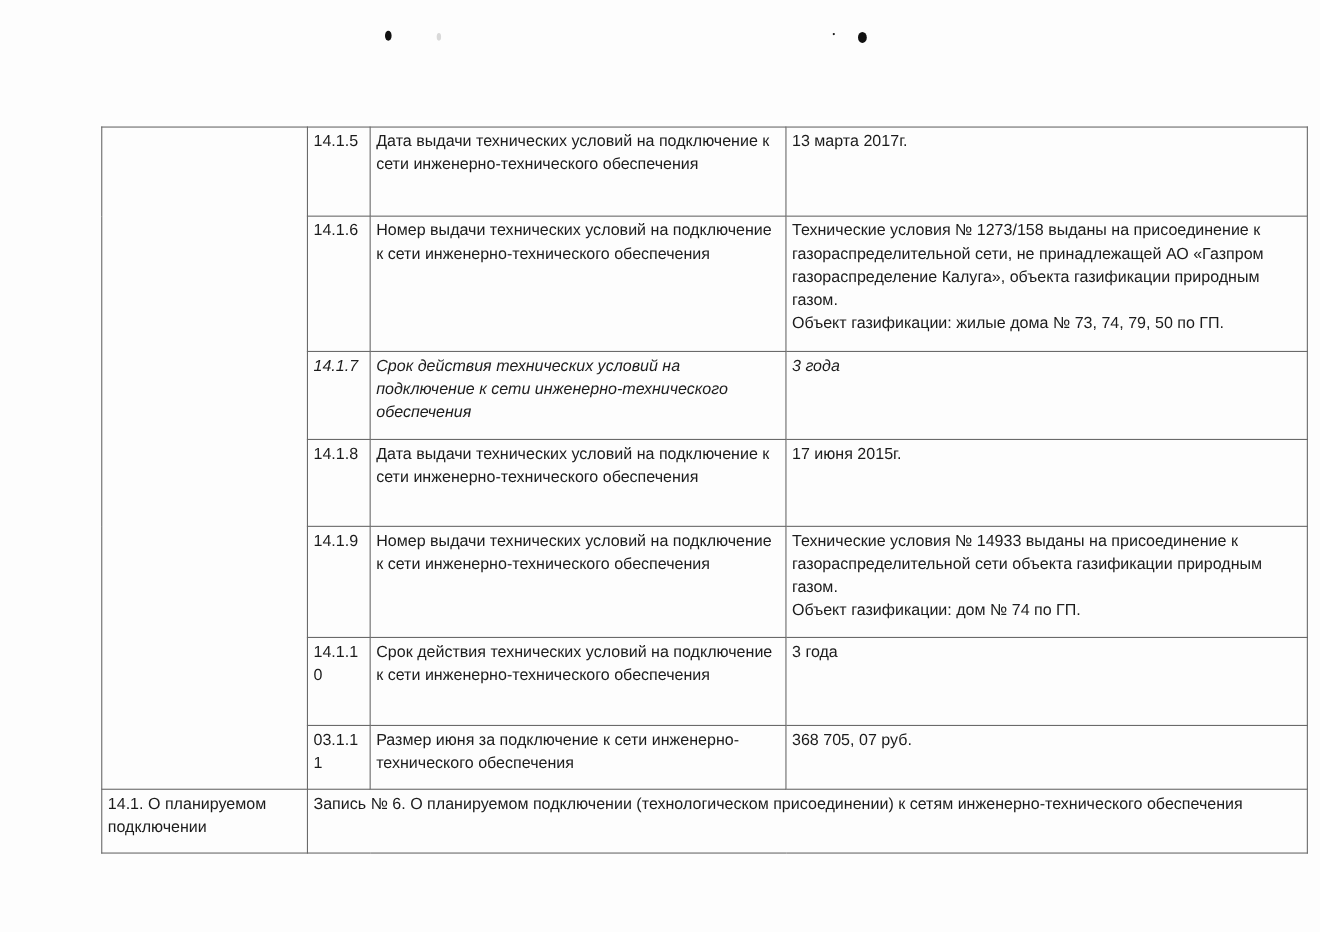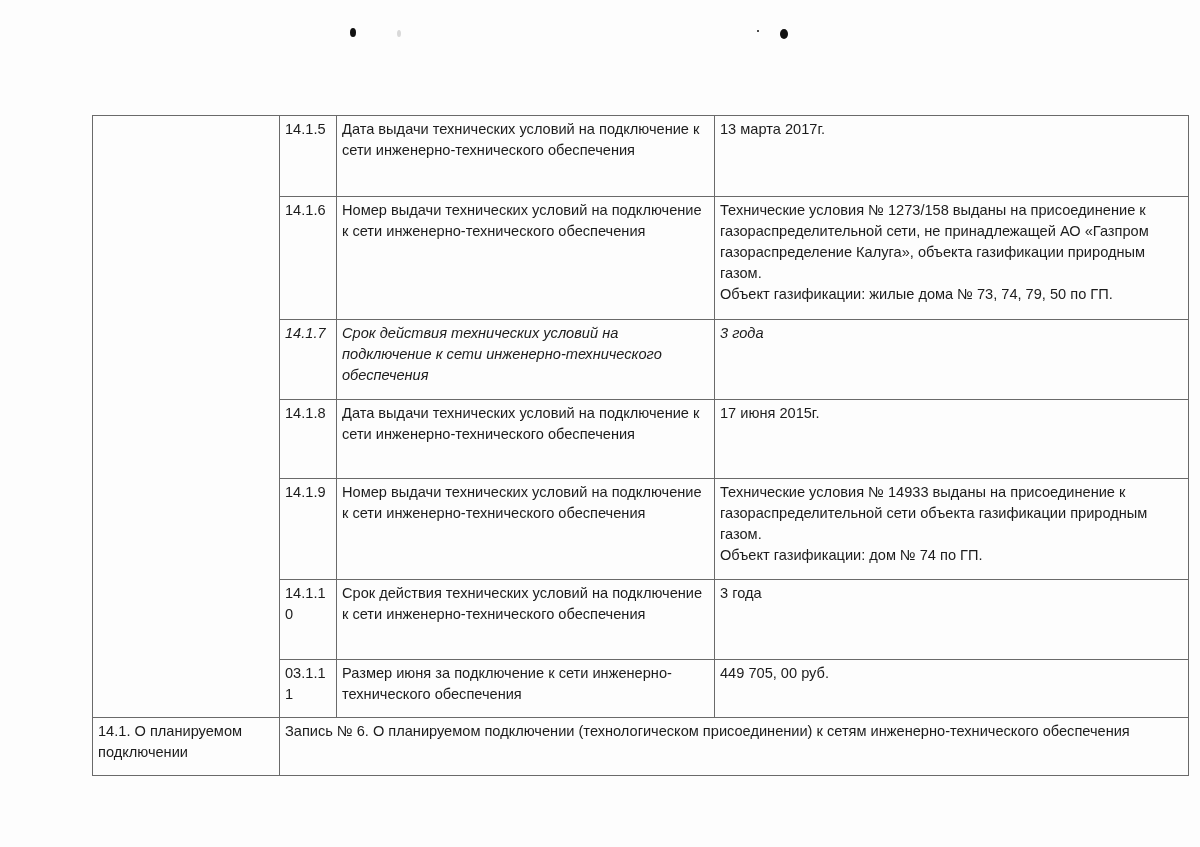--- a/index.html
+++ b/index.html
@@ -90,21 +90,21 @@
       <td class="num">14.1.10</td>
       <td>Срок действия технических условий на подключение к сети инженерно-технического обеспечения</td>
       <td>
         <span class="line">3 года</span>
       </td>
     </tr>
     <tr class="r11">
       <td class="num">03.1.11</td>
       <td>Размер июня за подключение к сети инженерно-технического обеспечения</td>
       <td>
-        <span class="line">449 705, 00 руб.</span>
+        <span class="line">368 705, 07 руб.</span>
       </td>
     </tr>
     <tr class="rlast">
       <td>14.1. О планируемом подключении</td>
       <td colspan="3">Запись № 6. О планируемом подключении (технологическом присоединении) к сетям инженерно-технического обеспечения</td>
     </tr>
   </tbody>
 </table>
 
 </body></html>

